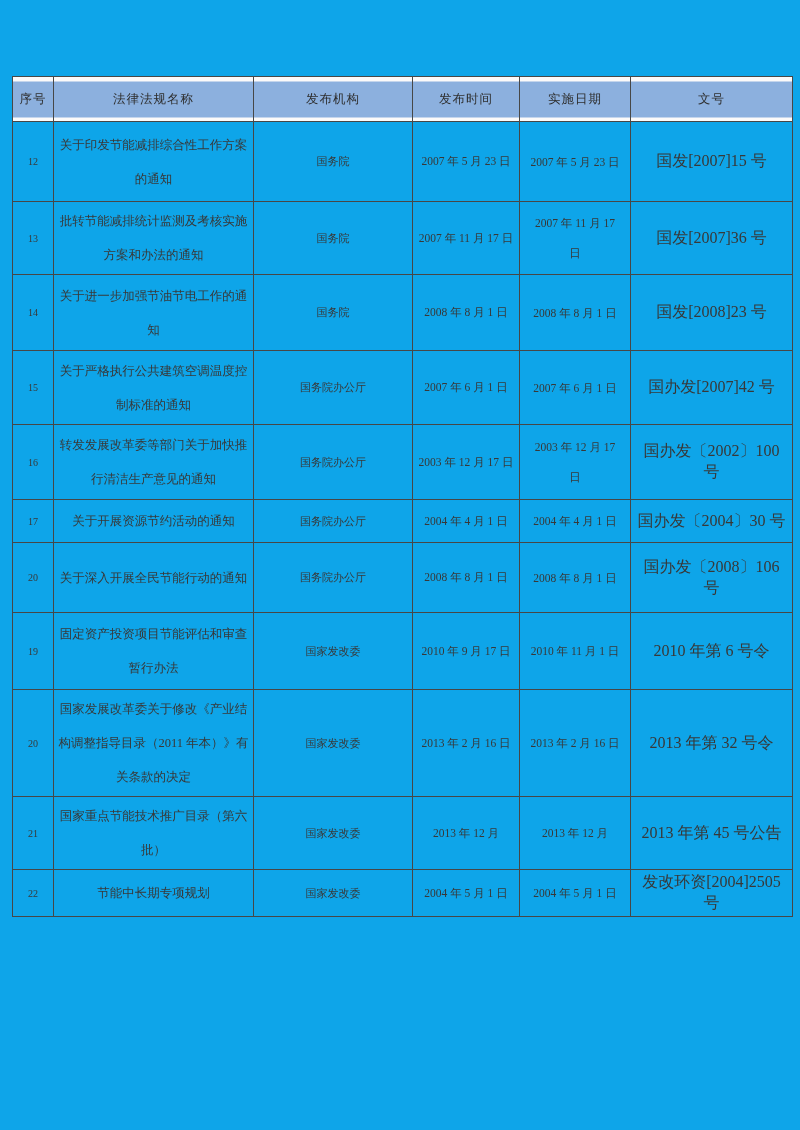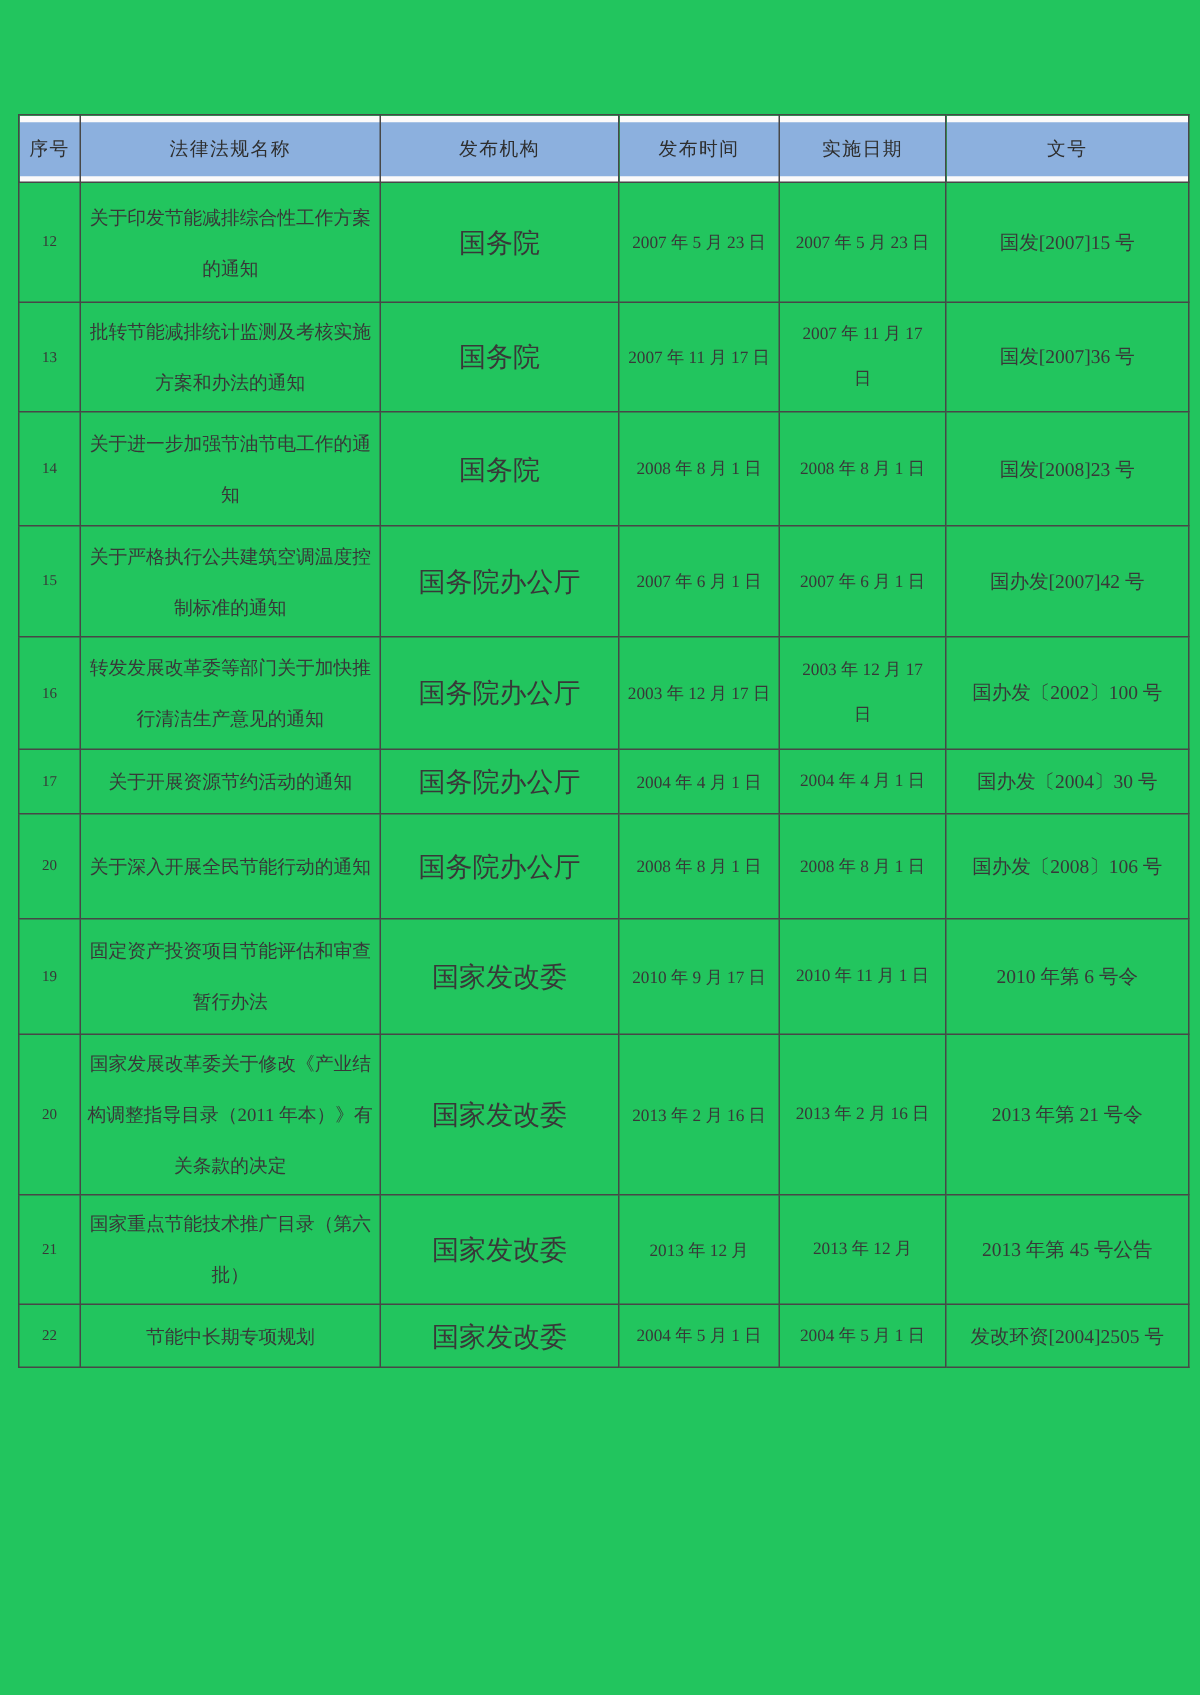--- a/index.html
+++ b/index.html
@@ -6,21 +6,21 @@
     margin: 0;
     padding: 0;
     background: #fbfafa;
     font-family: "Liberation Serif", "DejaVu Serif", serif;
     color: #383838;
   }
   .page {
     position: relative;
     width: 800px;
     height: 1130px;
-    background: #22c55e;
+    background: #0ea5e9;
     overflow: hidden;
   }
   table.reg-table {
     position: absolute;
     left: 12px;
     top: 76px;
     width: 780px;
     border-collapse: collapse;
     table-layout: fixed;
   }
@@ -46,24 +46,24 @@
     letter-spacing: 1px;
     
     background: linear-gradient(to bottom,
         #fbfafa 0px, #fbfafa 4px,
         #8cb0de 4px, #8cb0de calc(100% - 4px),
         #fbfafa calc(100% - 4px), #fbfafa 100%);
   }
   .reg-table td { font-size: 12.5px; white-space: pre-line; }
   .reg-table td.col-no     { font-size: 10px; font-family: "Liberation Serif", "DejaVu Serif", serif; }
   .reg-table td.col-name   { line-height: 34px; }
-  .reg-table td.col-agency { font-size: 18px; }
+  .reg-table td.col-agency { font-size: 11px; }
   .reg-table td.col-pub_date  { font-size: 11.5px; white-space: nowrap; }
   .reg-table td.col-impl_date { font-size: 11.5px; line-height: 30px; }
-  .reg-table td.col-doc_no    { font-size: 13px; }
+  .reg-table td.col-doc_no    { font-size: 16px; }
 
   
   .reg-table tbody tr:nth-child(1)  { height: 80px; }
   .reg-table tbody tr:nth-child(2)  { height: 70px; }
   .reg-table tbody tr:nth-child(3)  { height: 76px; }
   .reg-table tbody tr:nth-child(4)  { height: 74px; }
   .reg-table tbody tr:nth-child(5)  { height: 75px; }
   .reg-table tbody tr:nth-child(6)  { height: 43px; }
   .reg-table tbody tr:nth-child(7)  { height: 70px; }
   .reg-table tbody tr:nth-child(8)  { height: 77px; }
@@ -161,21 +161,21 @@
           <td class="col-pub_date">2010 年 9 月 17 日</td>
           <td class="col-impl_date">2010 年 11 月 1 日</td>
           <td class="col-doc_no">2010 年第 6 号令</td>
         </tr>
         <tr>
           <td class="col-no">20</td>
           <td class="col-name">国家发展改革委关于修改《产业结构调整指导目录（2011 年本）》有关条款的决定</td>
           <td class="col-agency">国家发改委</td>
           <td class="col-pub_date">2013 年 2 月 16 日</td>
           <td class="col-impl_date">2013 年 2 月 16 日</td>
-          <td class="col-doc_no">2013 年第 21 号令</td>
+          <td class="col-doc_no">2013 年第 32 号令</td>
         </tr>
         <tr>
           <td class="col-no">21</td>
           <td class="col-name">国家重点节能技术推广目录（第六批）</td>
           <td class="col-agency">国家发改委</td>
           <td class="col-pub_date">2013 年 12 月</td>
           <td class="col-impl_date">2013 年 12 月</td>
           <td class="col-doc_no">2013 年第 45 号公告</td>
         </tr>
         <tr>

